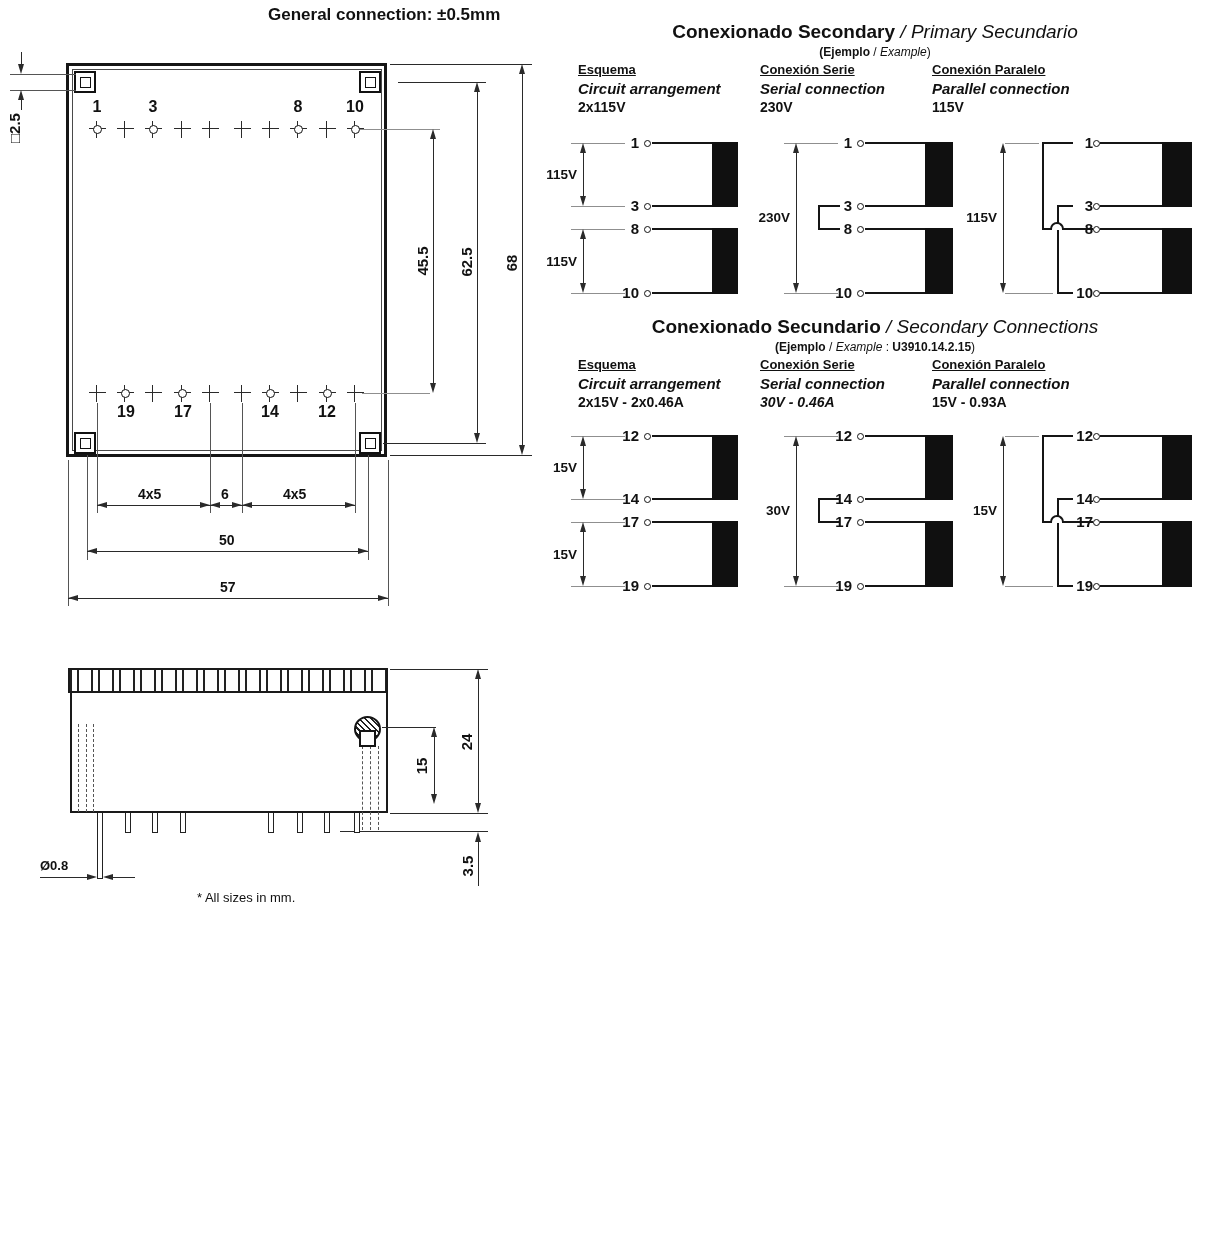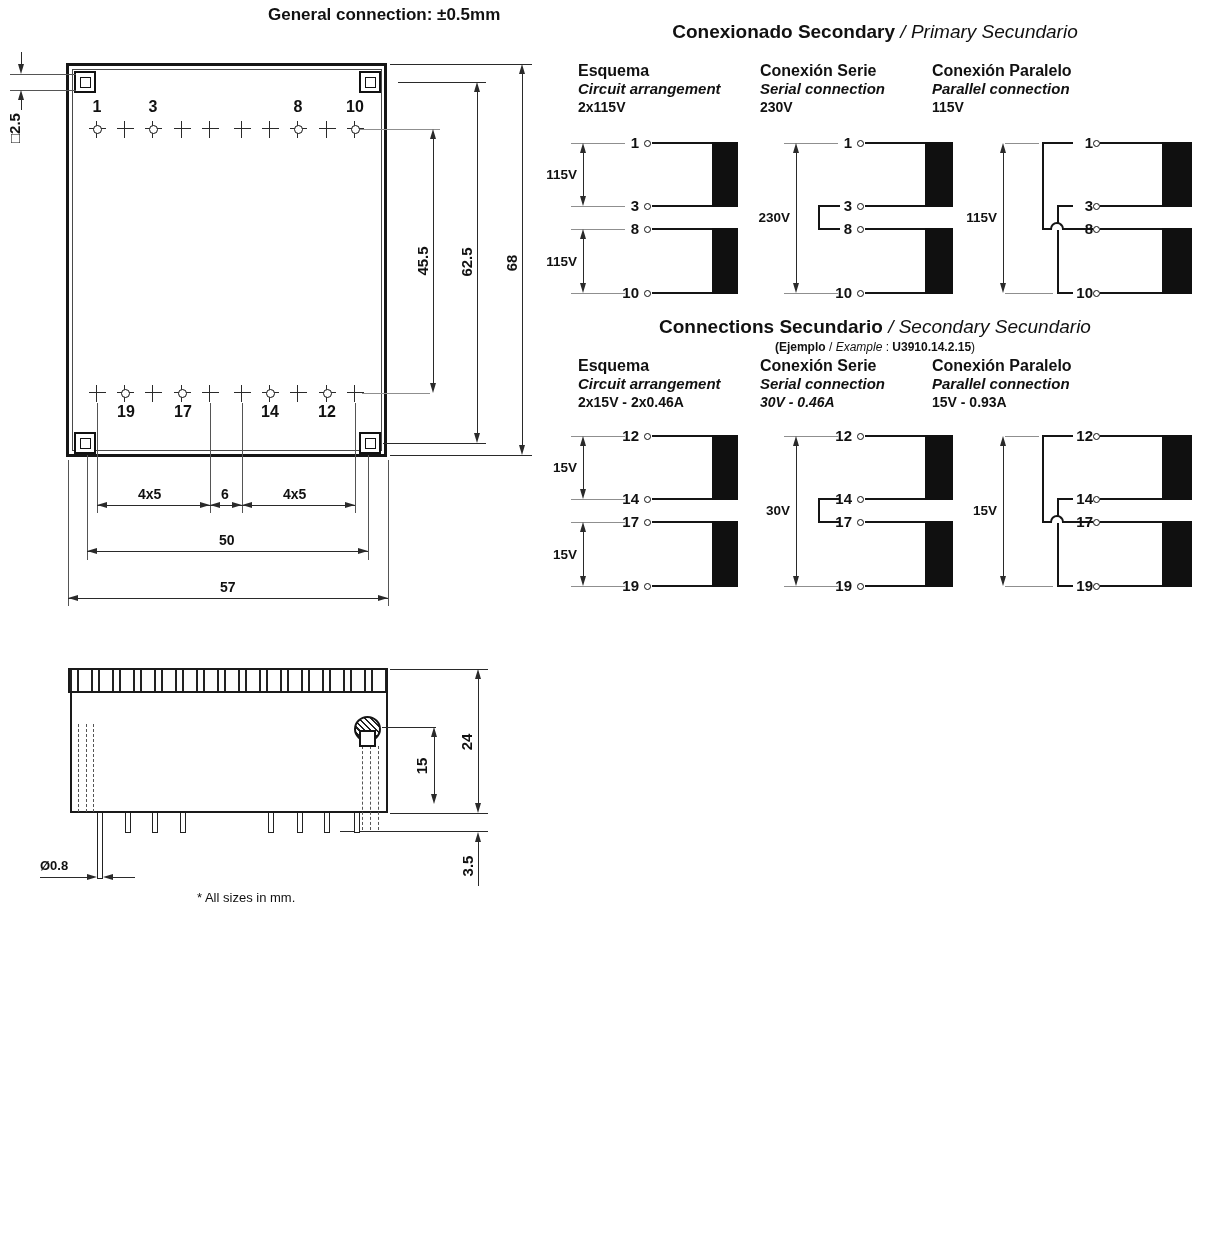--- a/index.html
+++ b/index.html
@@ -20,21 +20,21 @@
   .ad{position:absolute;width:0;height:0;border-left:3.5px solid transparent;border-right:3.5px solid transparent;border-top:10px solid #2a2a2a;}
   .al{position:absolute;width:0;height:0;border-top:3.5px solid transparent;border-bottom:3.5px solid transparent;border-right:10px solid #2a2a2a;}
   .ar{position:absolute;width:0;height:0;border-top:3.5px solid transparent;border-bottom:3.5px solid transparent;border-left:10px solid #2a2a2a;}
   
   .lbl{position:absolute;white-space:nowrap;font-size:14px;font-weight:600;color:#111;}
   .rlbl{position:absolute;white-space:nowrap;font-size:15px;font-weight:600;color:#111;
         transform:translate(-50%,-50%) rotate(-90deg);}
   .pinlbl{font-size:15px;font-weight:bold;}
   .vlabel{font-size:13.5px;font-weight:bold;text-align:right;}
   .bigpin{font-size:16px;font-weight:bold;text-align:center;}
-  .h1{font-size:16px;font-weight:bold;}
+  .h1{font-size:13px;font-weight:bold;text-decoration:underline;}
   .h2{font-size:15px;font-style:italic;}
   .h3{font-size:14px;}
   .sect-title{position:absolute;text-align:center;font-size:19px;}
   .sect-title .b{font-weight:bold;}
   .sect-title .i{font-style:italic;}
   .ex-line{position:absolute;text-align:center;font-size:12px;}
   .ex-line .b{font-weight:bold;}
   .ex-line .i{font-style:italic;}
   
   .pc{position:absolute;width:17px;height:17px;}
@@ -219,20 +219,23 @@
     <div class="al" style="left:103px;top:873.5px;"></div>
     <div class="hl" style="left:113px;top:877px;width:22px;"></div>
 
     <div class="lbl" style="left:197px;top:890px;font-size:13px;font-weight:normal;">* All sizes in mm.</div>
   </div>
 
   <div class="sect-title" style="left:620px;top:21px;width:510px;">
     <span class="b">Conexionado Secondary</span>
     <span class="i">/ Primary Secundario</span>
   </div>
+  <div class="ex-line" style="left:620px;top:45px;width:510px;">
+    <span class="b">(Ejemplo</span><span> / </span><span class="i">Example</span><span>)</span>
+  </div>
 
   <div>
     <div class="lbl h1" style="left:578px;top:62px;">Esquema</div>
     <div class="lbl h2" style="left:578px;top:80px;">Circuit arrangement</div>
     <div class="lbl h3" style="left:578px;top:99px;">2x115V</div>
   </div>
   <div>
     <div class="lbl h1" style="left:760px;top:62px;">Conexión Serie</div>
     <div class="lbl h2" style="left:760px;top:80px;">Serial connection</div>
     <div class="lbl h3" style="left:760px;top:99px;">230V</div>
@@ -323,22 +326,22 @@
     <div class="pinc" style="left:90px;top:146.5px;"></div>
     <div class="hl2" style="left:97px;top:-1px;width:62px;"></div>
     <div class="hl2" style="left:97px;top:62px;width:62px;"></div>
     <div class="hl2" style="left:97px;top:85px;width:62px;"></div>
     <div class="hl2" style="left:97px;top:149px;width:62px;"></div>
     <div class="wind" style="left:159px;top:-1px;width:30px;height:65px;"></div>
     <div class="wind" style="left:159px;top:85px;width:30px;height:66px;"></div>
   </div>
 
   <div class="sect-title" style="left:600px;top:316px;width:550px;">
-    <span class="b">Connections Secundario</span>
-    <span class="i">/ Secondary Secundario</span>
+    <span class="b">Conexionado Secundario</span>
+    <span class="i">/ Secondary Connections</span>
   </div>
   <div class="ex-line" style="left:600px;top:340px;width:550px;">
     <span class="b">(Ejemplo</span><span> / </span><span class="i">Example</span><span> : </span><span class="b">U3910.14.2.15</span><span>)</span>
   </div>
 
   <div>
     <div class="lbl h1" style="left:578px;top:357px;">Esquema</div>
     <div class="lbl h2" style="left:578px;top:375px;">Circuit arrangement</div>
     <div class="lbl h3" style="left:578px;top:394px;">2x15V - 2x0.46A</div>
   </div>

